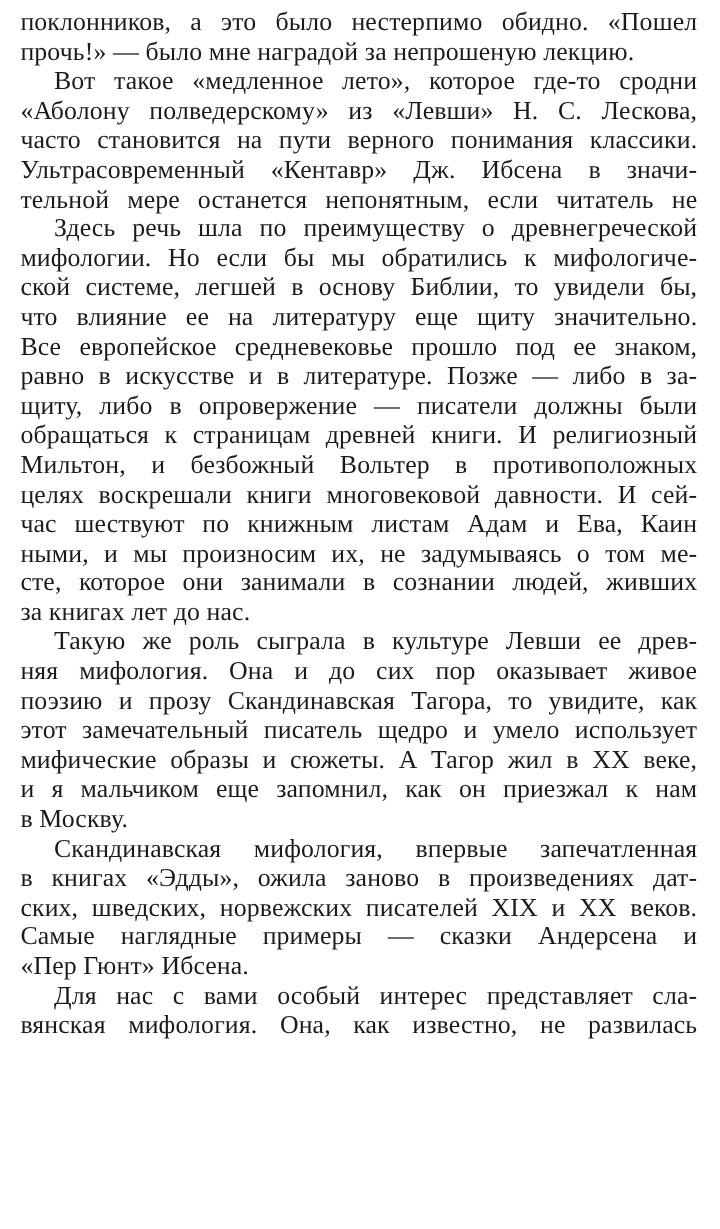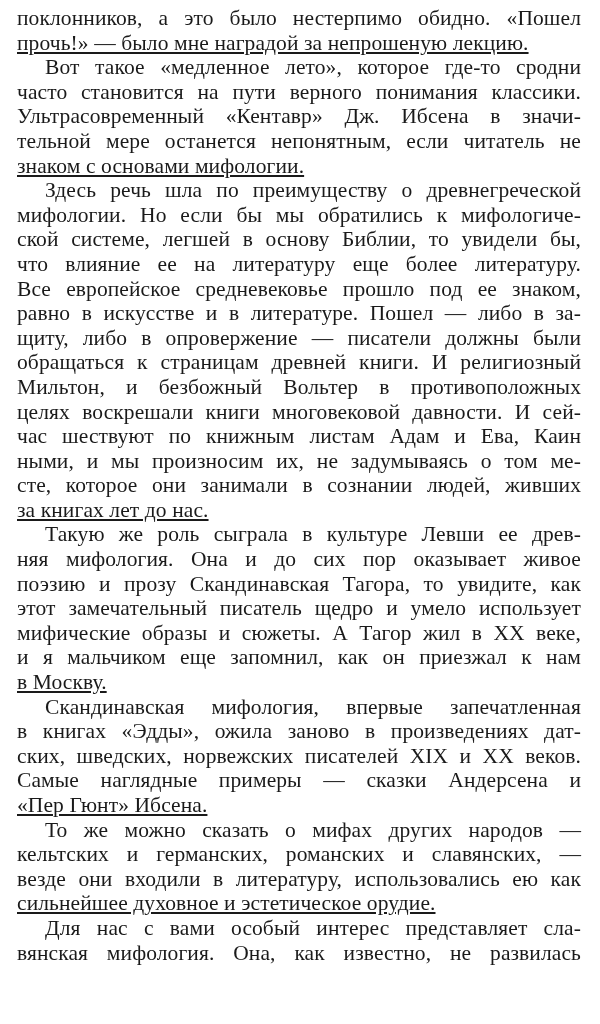--- a/index.html
+++ b/index.html
@@ -10,50 +10,50 @@
     font-size: 21.5px; color: #1a1a1a;
     letter-spacing: 0.1px;
   }
   .line {
     height: 24.6px; line-height: 24.6px;
     white-space: nowrap;
     text-align: justify; text-align-last: justify;
     transform-origin: left center;
     overflow: visible;
   }
-  .line.last { text-align-last: left; text-decoration: underline; }
+  .line.last { text-align-last: left; }
   .line.indent { padding-left: 28px; }
   .page-number {
     position: absolute; right: 21px; top: 1044px;
     font-family: "Liberation Sans", sans-serif;
     font-weight: bold; font-size: 16px; color: #111;
   }
 </style>
 </head>
 <body>
 
 <div class="page" id="page">
     <div>
       <div class="line">поклонников, а это было нестерпимо обидно. «Пошел</div>
       <div class="line last">прочь!» — было мне наградой за непрошеную лекцию.</div>
     </div>
     <div>
       <div class="line indent">Вот такое «медленное лето», которое где-то сродни</div>
+      <div class="line">«Аболону полведерскому» из «Левши» Н. С. Лескова,</div>
       <div class="line">часто становится на пути верного понимания классики.</div>
       <div class="line">Ультрасовременный «Кентавр» Дж. Ибсена в значи-</div>
       <div class="line">тельной мере останется непонятным, если читатель не</div>
-      <div class="line last">знаком с основами мифологии.</div>
     </div>
     <div>
       <div class="line indent">Здесь речь шла по преимуществу о древнегреческой</div>
       <div class="line">мифологии. Но если бы мы обратились к мифологиче-</div>
       <div class="line">ской системе, легшей в основу Библии, то увидели бы,</div>
-      <div class="line">что влияние ее на литературу еще более литературу.</div>
+      <div class="line">что влияние ее на литературу еще щиту значительно.</div>
       <div class="line">Все европейское средневековье прошло под ее знаком,</div>
-      <div class="line">равно в искусстве и в литературе. Пошел — либо в за-</div>
+      <div class="line">равно в искусстве и в литературе. Позже — либо в за-</div>
       <div class="line">щиту, либо в опровержение — писатели должны были</div>
       <div class="line">обращаться к страницам древней книги. И религиозный</div>
       <div class="line">Мильтон, и безбожный Вольтер в противоположных</div>
       <div class="line">целях воскрешали книги многовековой давности. И сей-</div>
       <div class="line">час шествуют по книжным листам Адам и Ева, Каин</div>
       <div class="line">ными, и мы произносим их, не задумываясь о том ме-</div>
       <div class="line">сте, которое они занимали в сознании людей, живших</div>
       <div class="line last">за книгах лет до нас.</div>
     </div>
     <div>
@@ -66,23 +66,17 @@
       <div class="line last">в Москву.</div>
     </div>
     <div>
       <div class="line indent">Скандинавская мифология, впервые запечатленная</div>
       <div class="line">в книгах «Эдды», ожила заново в произведениях дат-</div>
       <div class="line">ских, шведских, норвежских писателей XIX и XX веков.</div>
       <div class="line">Самые наглядные примеры — сказки Андерсена и</div>
       <div class="line last">«Пер Гюнт» Ибсена.</div>
     </div>
     <div>
-      <div class="line indent">То же можно сказать о мифах других народов —</div>
-      <div class="line">кельтских и германских, романских и славянских, —</div>
-      <div class="line">везде они входили в литературу, использовались ею как</div>
-      <div class="line last">сильнейшее духовное и эстетическое орудие.</div>
-    </div>
-    <div>
       <div class="line indent">Для нас с вами особый интерес представляет сла-</div>
       <div class="line">вянская мифология. Она, как известно, не развилась</div>
     </div>
   </div>
 <div class="page-number">61</div>
 
 </body></html>

